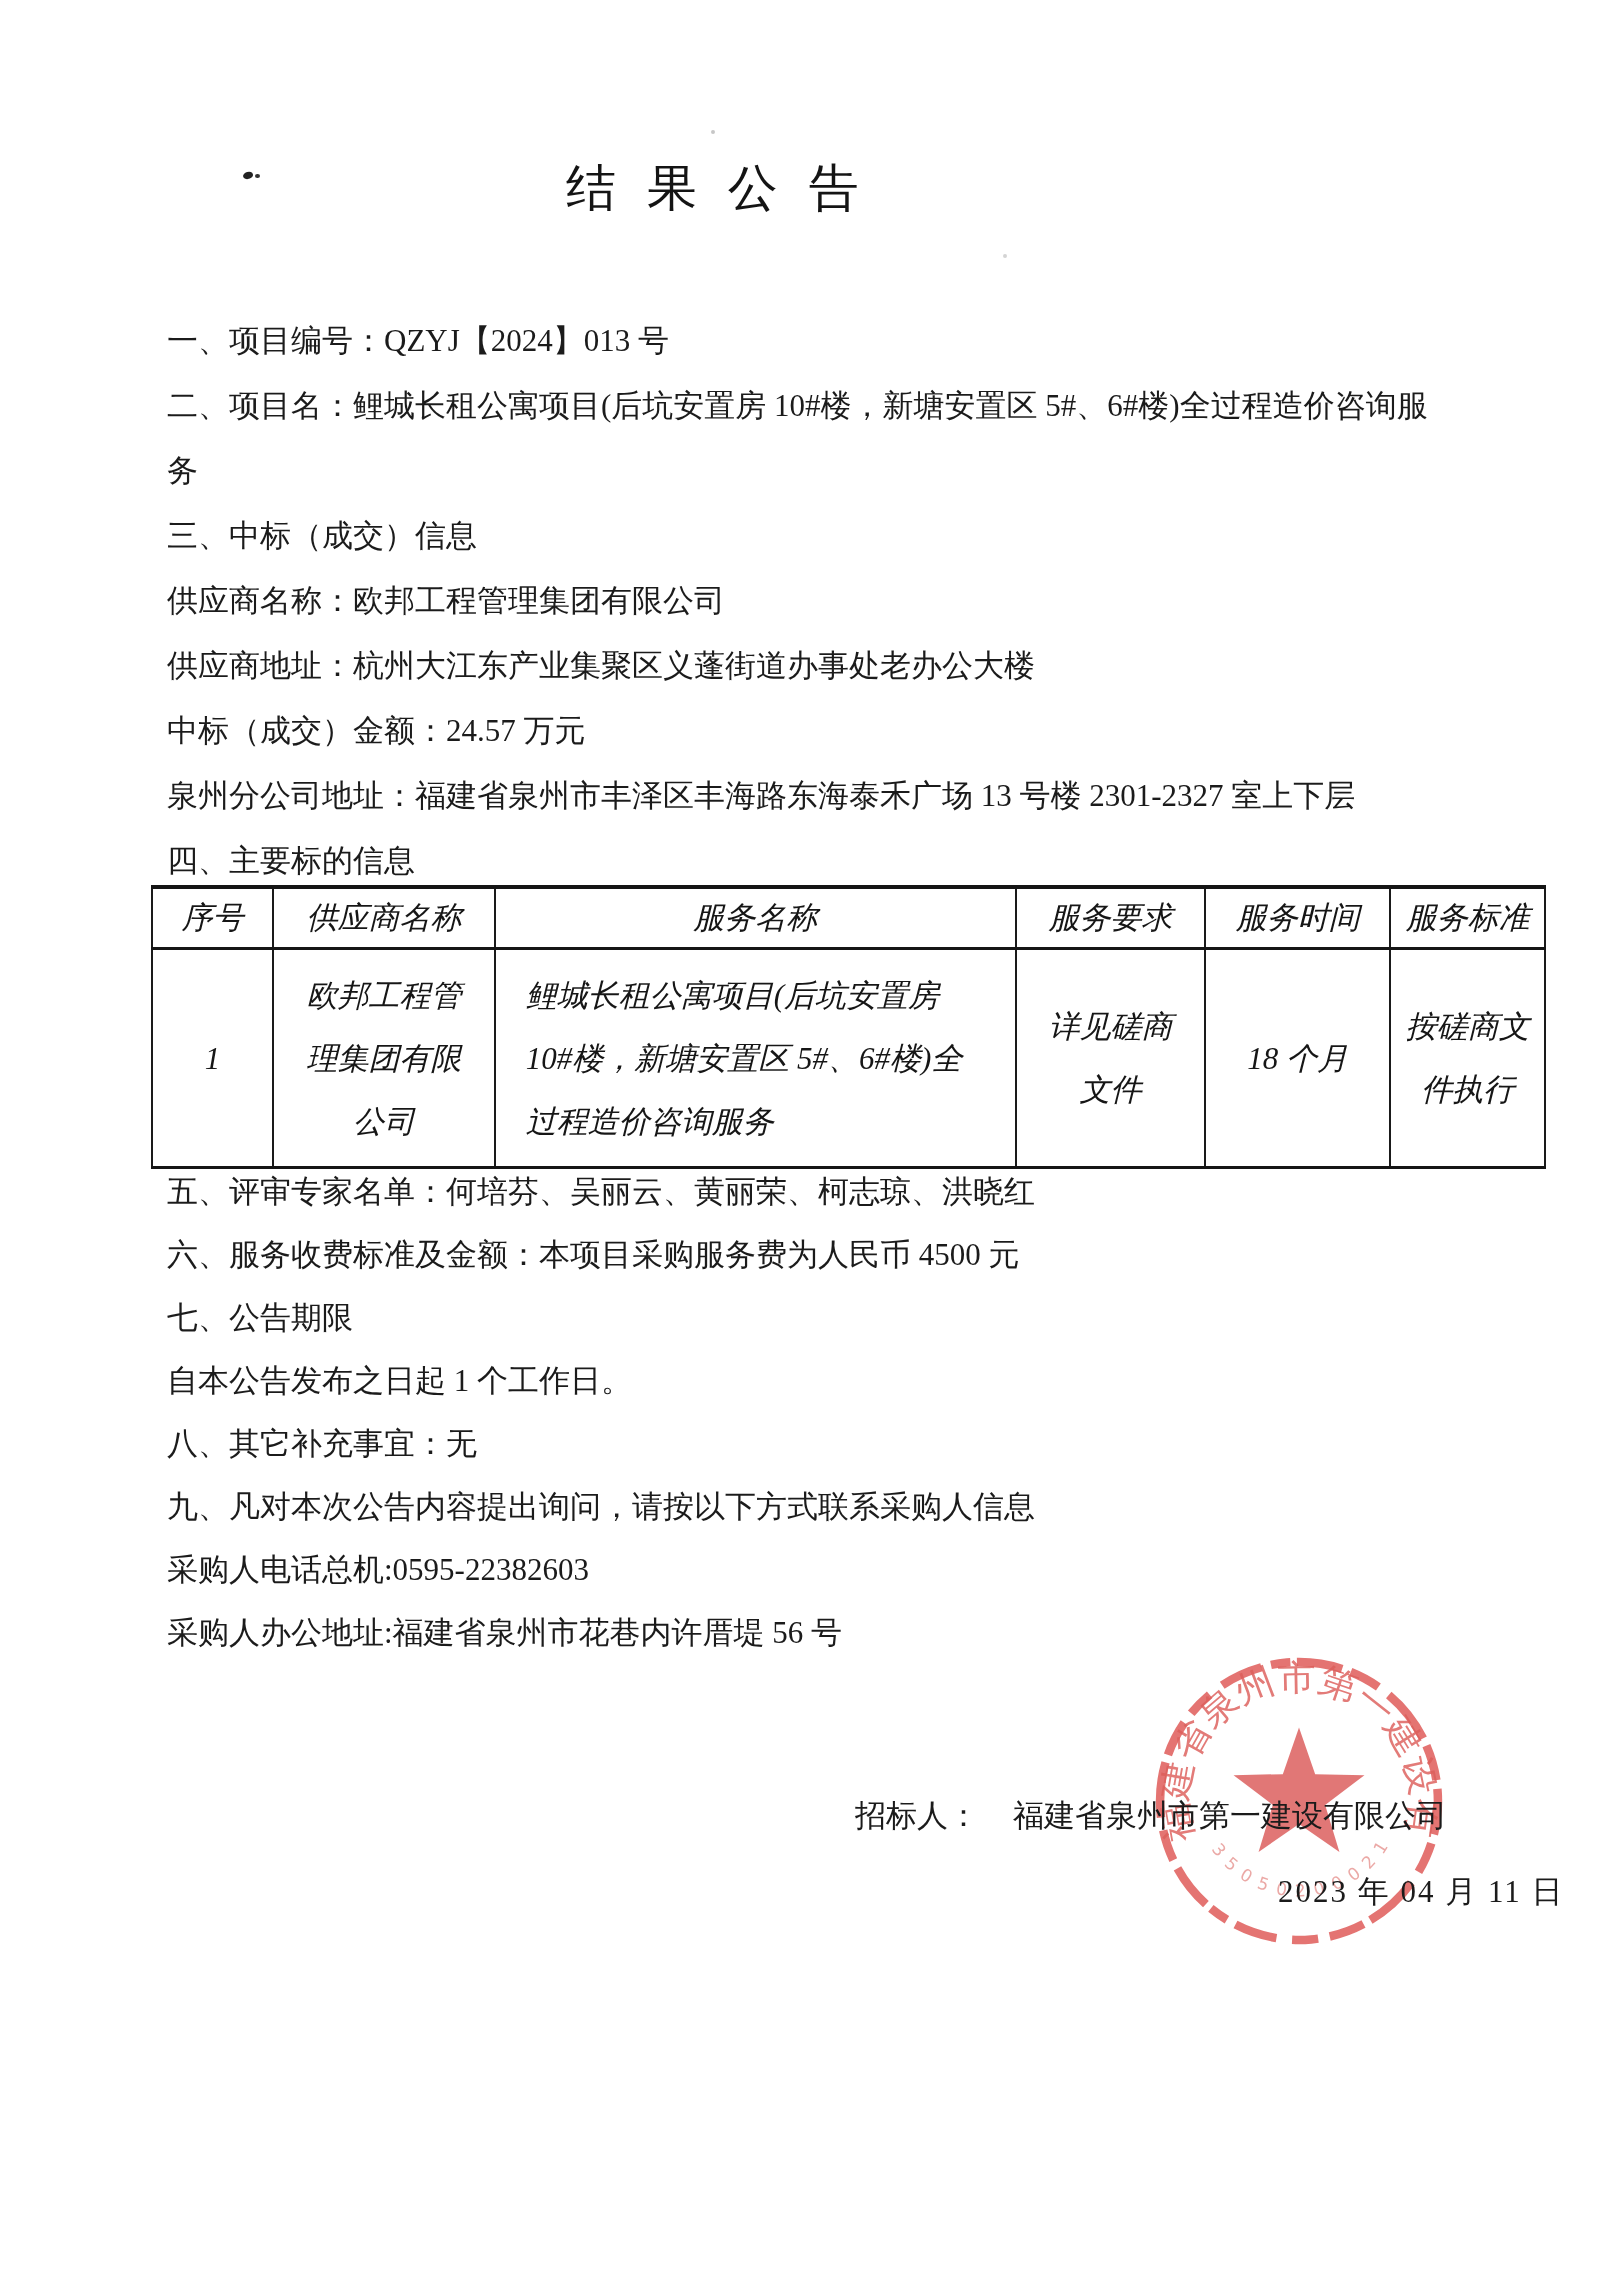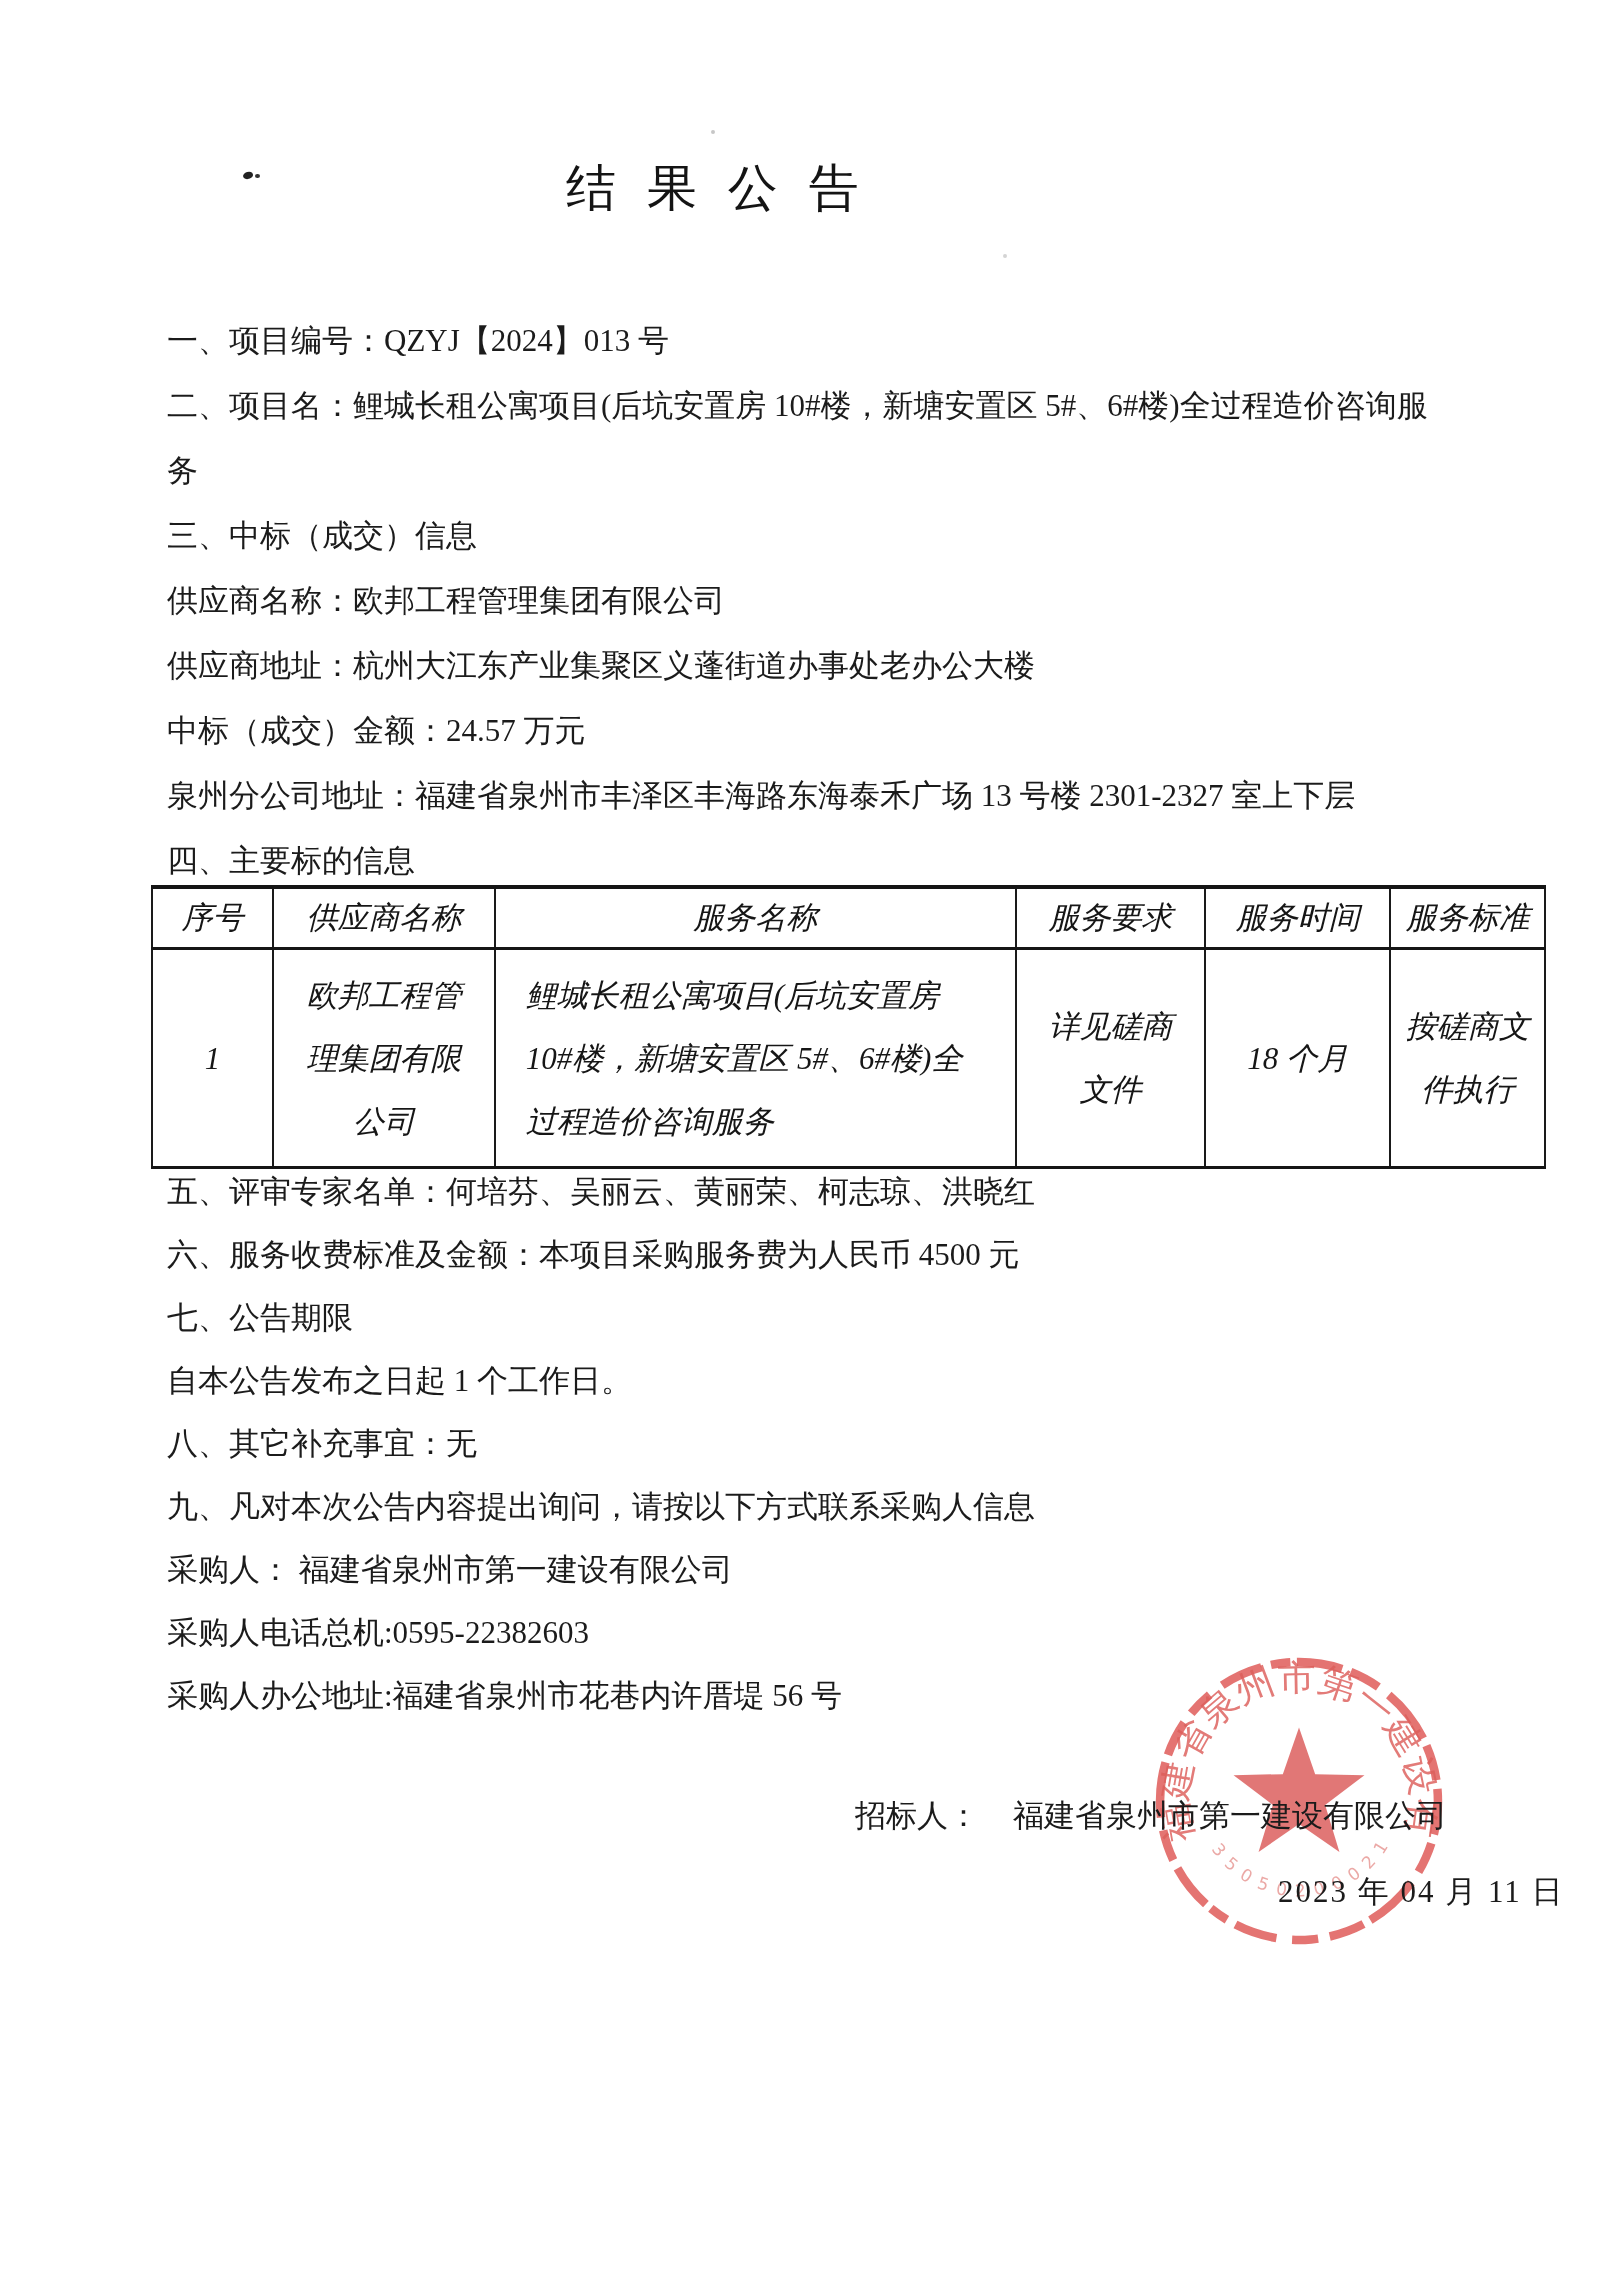--- a/index.html
+++ b/index.html
@@ -123,21 +123,20 @@
     </tbody>
   </table>
 
   <div class="body-bottom">
     <p>五、评审专家名单：何培芬、吴丽云、黄丽荣、柯志琼、洪晓红</p>
     <p>六、服务收费标准及金额：本项目采购服务费为人民币 4500 元</p>
     <p>七、公告期限</p>
     <p>自本公告发布之日起 1 个工作日。</p>
     <p>八、其它补充事宜：无</p>
     <p>九、凡对本次公告内容提出询问，请按以下方式联系采购人信息</p>
-    <p>采购人： 福建省泉州市第一建设有限公司</p>
     <p>采购人电话总机:0595-22382603</p>
     <p>采购人办公地址:福建省泉州市花巷内许厝堤 56 号</p>
   </div>
 
   <svg class="seal" viewBox="0 0 470 470" aria-hidden="true">
     <defs>
       <path id="sealArcTop" d="M 75 293 A 170 170 0 1 1 395 293" fill="none"></path>
       <path id="sealArcBottom" d="M 95 298 A 160 160 0 0 0 375 298" fill="none"></path>
     </defs>
     <g transform="rotate(-5 235 235)">

